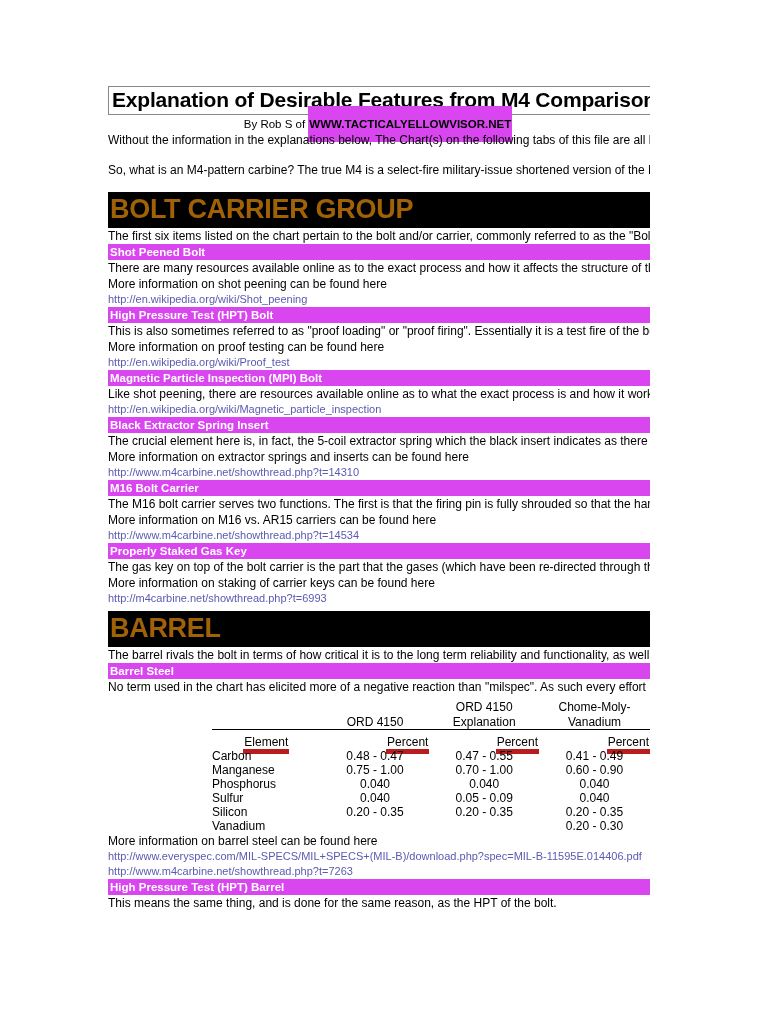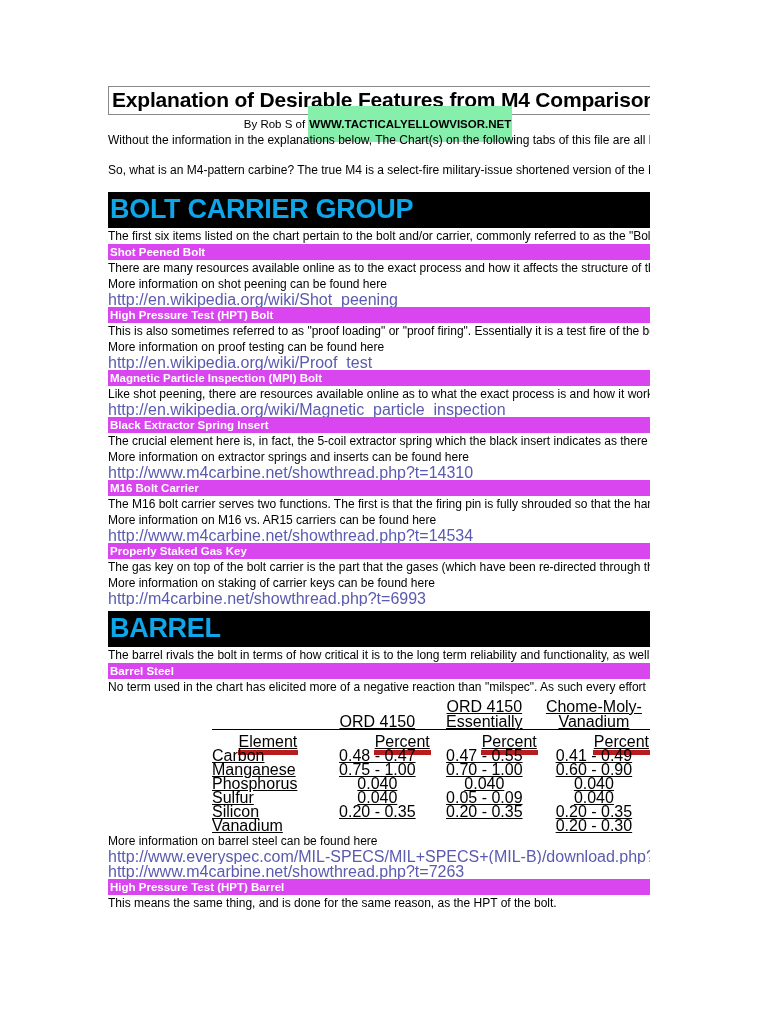--- a/index.html
+++ b/index.html
@@ -47,38 +47,38 @@
   .byline {
     text-align: center;
     font-size: 11.5px;
     line-height: 15px;
     padding-top: 2px;
     white-space: nowrap;
     width: 540px;
   }
   .byline .site {
     font-weight: bold;
-    background: #86efac;
+    background: #d946ef;
     padding: 12px 1px;
   }
 
   
   .para {
     font-size: 12px;
     line-height: 15px;
     white-space: nowrap;
     padding-top: 1px;
   }
   .spacer { height: 14px; }
   .spacer-sm { height: 5px; }
 
   
   .banner {
     background: #000000;
-    color: #0ea5e9;
+    color: #a16207;
     font-size: 27px;
     font-weight: bold;
     line-height: 33px;
     letter-spacing: -0.3px;
     padding: 1px 0 2px 2px;
     width: 542px;
     box-sizing: border-box;
     white-space: nowrap;
   }
 
@@ -91,35 +91,34 @@
     line-height: 14px;
     padding: 1px 0 1px 2px;
     width: 542px;
     box-sizing: border-box;
     white-space: nowrap;
   }
 
   
   .link {
     color: #5a5ab0;
-    font-size: 16px;
+    font-size: 11px;
     line-height: 15px;
     white-space: nowrap;
     display: block;
     text-decoration: none;
   }
 
   
   .steel-table {
     margin-top: 4px;
     margin-left: 104px;
     border-collapse: collapse;
-    font-size: 16px;
+    font-size: 12px;
     line-height: 14px;
-    text-decoration: underline;
   }
   .steel-table td, .steel-table th {
     padding: 0;
     font-weight: normal;
     white-space: nowrap;
   }
   .steel-table .hdr-top td {
     text-align: center;
     height: 15px;
     vertical-align: bottom;
@@ -270,21 +269,21 @@
     <thead>
       <tr class="hdr-top">
         <td class="elem-col"></td>
         <td></td>
         <td>ORD 4150</td>
         <td>Chome-Moly-</td>
       </tr>
       <tr class="hdr-top">
         <td class="elem-col"></td>
         <td>ORD 4150</td>
-        <td>Essentially</td>
+        <td>Explanation</td>
         <td>Vanadium</td>
       </tr>
       <tr class="hdr-rule">
         <td></td>
         <td></td>
         <td></td>
         <td></td>
       </tr>
       <tr class="hdr-sub">
         <td class="elem-col"><span>Element</span></td>

